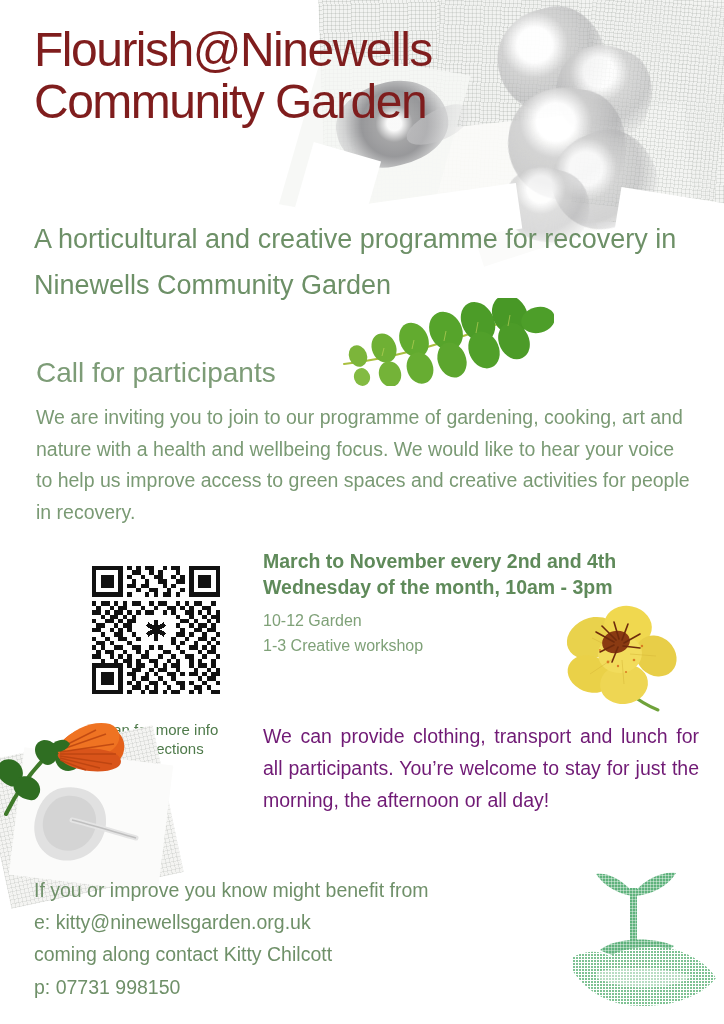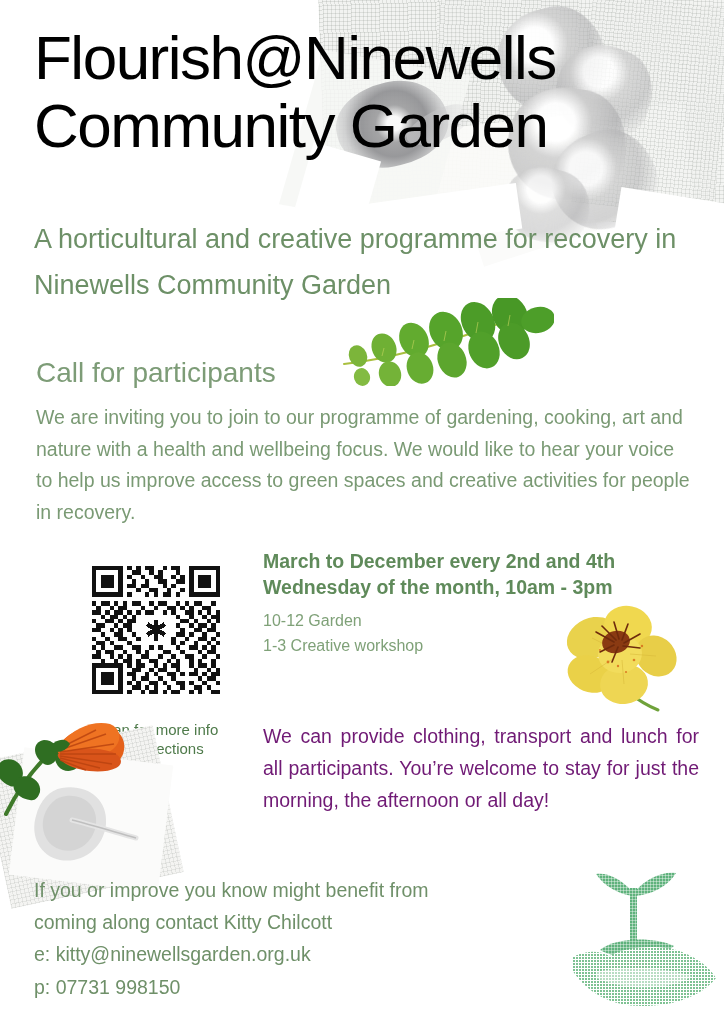--- a/index.html
+++ b/index.html
@@ -132,23 +132,23 @@
   #marigold { left:0px; top:690px; width:140px; height:130px; }
 
   
   #seedling { left:570px; top:846px; width:150px; height:172px; }
 
   
   .tx { position:absolute; color:#6f9069; }
 
   #title-block {
     left:34px; top:24px; width:680px;
-    font-size:62px; line-height:1.09;
+    font-size:48px; line-height:1.09;
     font-weight:400; letter-spacing:-1.5px;
-    color:#000000;
+    color:#7f1d1d;
   }
   #title-line-1, #title-line-2 { display:block; white-space:nowrap; }
 
   #subtitle {
     left:34px; top:216px; width:660px;
     font-size:27px; line-height:1.72;
     font-weight:400; color:#6d9067;
   }
 
   #section-heading {
@@ -490,21 +490,21 @@
         <line x1="16.5" y1="13.2" x2="12.5" y2="15.6"></line>
       </g>
     </svg>
     <div id="qr-caption">
       <span>Scan for more info</span><br>
       <span>and directions</span>
     </div>
   </div>
 
   <div class="tx" id="schedule-heading">
-    <span>March to December every 2nd and 4th</span><br>
+    <span>March to November every 2nd and 4th</span><br>
     <span>Wednesday of the month, 10am - 3pm</span>
   </div>
 
   <ul class="tx" id="schedule-list">
     <li>10-12 Garden</li>
     <li>1-3 Creative workshop</li>
   </ul>
 
   <svg class="deco" id="nasturtium" viewBox="0 0 132 112">
     <path d="M72 92 C82 100 92 106 102 110" fill="none" stroke="#6fa23a" stroke-width="3" stroke-linecap="round"></path>
@@ -581,22 +581,22 @@
       <path d="M60 64 L116 64"></path>
         <path d="M60 66 L112 74"></path>
         <path d="M60 68 L100 78"></path>
       <path d="M60 70 L86 80"></path>
     </g>
     <path d="M50 56 C58 48 66 48 70 54 C66 62 56 64 50 60 Z" fill="#2f6e22"></path>
   </svg>
 
   <div class="tx" id="contact-block">
     <span class="cl">If you or improve you know might benefit from</span>
+    <span class="cl">e: kitty@ninewellsgarden.org.uk</span>
     <span class="cl">coming along contact Kitty Chilcott</span>
-    <span class="cl">e: kitty@ninewellsgarden.org.uk</span>
     <span class="cl">p: 07731 998150</span>
   </div>
 
   <svg class="deco" id="seedling" viewBox="0 0 150 172">
     <defs>
       <pattern id="halftone" width="3" height="3" patternUnits="userSpaceOnUse">
         <rect width="3" height="3" fill="#ffffff"></rect>
         <rect width="2" height="2" fill="#7ec293"></rect>
       </pattern>
       <pattern id="halftoneDark" width="3" height="3" patternUnits="userSpaceOnUse">

